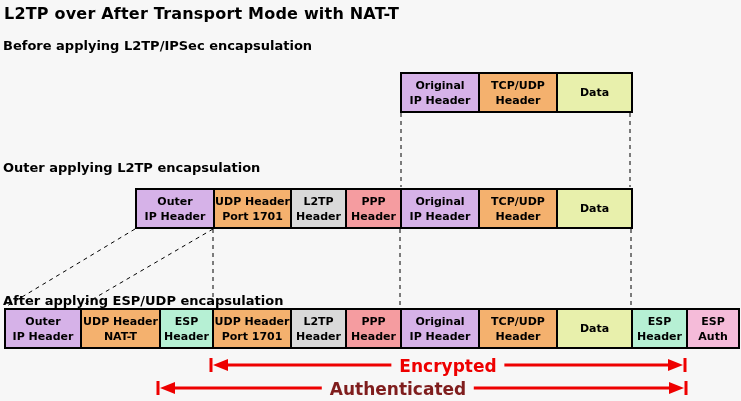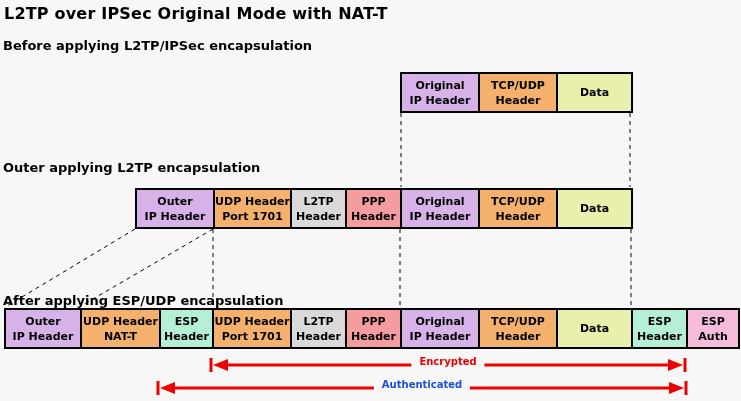--- a/index.html
+++ b/index.html
@@ -40,21 +40,21 @@
     align-items:center;justify-content:center;
     font-size:11px;font-weight:bold;color:#000;
     line-height:15px;text-align:center;
     z-index:3;
     white-space:nowrap;
   }
   .arrow-label{
     position:absolute;
     transform:translateX(-50%);
     background:#f7f7f7;
-    font-size:10px;font-weight:bold;
+    font-size:17px;font-weight:bold;
     padding:0 8px;
     z-index:4;
     white-space:nowrap;
   }
 </style>
 </head>
 <body>
 
 <div id="stage">
   <svg id="overlay" xmlns="http://www.w3.org/2000/svg" viewBox="0 0 741 401">
@@ -70,21 +70,21 @@
       <polygon points="213,365 228,359 228,371" fill="#EE0000"></polygon>
       <polygon points="683,365 668,359 668,371" fill="#EE0000"></polygon>
       <line x1="226" y1="365" x2="670" y2="365" stroke="#EE0000" stroke-width="3"></line>
       <line x1="158" y1="381" x2="158" y2="395" stroke="#EE0000" stroke-width="3"></line>
       <line x1="686" y1="381" x2="686" y2="395" stroke="#EE0000" stroke-width="3"></line>
       <polygon points="160,388 175,382 175,394" fill="#EE0000"></polygon>
       <polygon points="684,388 669,382 669,394" fill="#EE0000"></polygon>
       <line x1="173" y1="388" x2="671" y2="388" stroke="#EE0000" stroke-width="3"></line>
     </svg>
 
-  <div class="title">L2TP over IPSec Original Mode with NAT-T</div>
+  <div class="title">L2TP over After Transport Mode with NAT-T</div>
 
   <div class="section-label sec0">Before applying L2TP/IPSec encapsulation</div>
   <div class="section-label sec1">Outer applying L2TP encapsulation</div>
   <div class="section-label sec2">After applying ESP/UDP encapsulation</div>
 <div class="pbox" style="left: 400px; top: 72px; width: 80px; height: 41px; background: rgb(214, 178, 232);">
       <div>Original</div>
       <div>IP Header</div>
     </div>
     <div class="pbox" style="left: 478px; top: 72px; width: 80px; height: 41px; background: rgb(244, 177, 110);">
       <div>TCP/UDP</div>
@@ -157,14 +157,14 @@
     </div>
     <div class="pbox" style="left: 631px; top: 308px; width: 57px; height: 41px; background: rgb(182, 240, 212);">
       <div>ESP</div>
       <div>Header</div>
     </div>
     <div class="pbox" style="left: 686px; top: 308px; width: 54px; height: 41px; background: rgb(245, 187, 217);">
       <div>ESP</div>
       <div>Auth</div>
     </div>
     <div class="arrow-label" style="left: 448px; top: 356px; color: rgb(238, 0, 0);">Encrypted</div>
-    <div class="arrow-label" style="left: 422px; top: 379px; color: #1d4ed8;">Authenticated</div>
+    <div class="arrow-label" style="left: 398px; top: 379px; color: #7f1d1d;">Authenticated</div>
   </div>
 
 </body></html>

